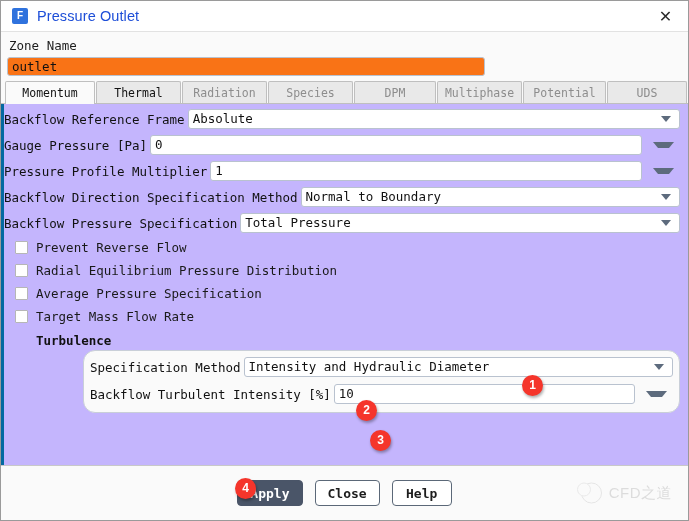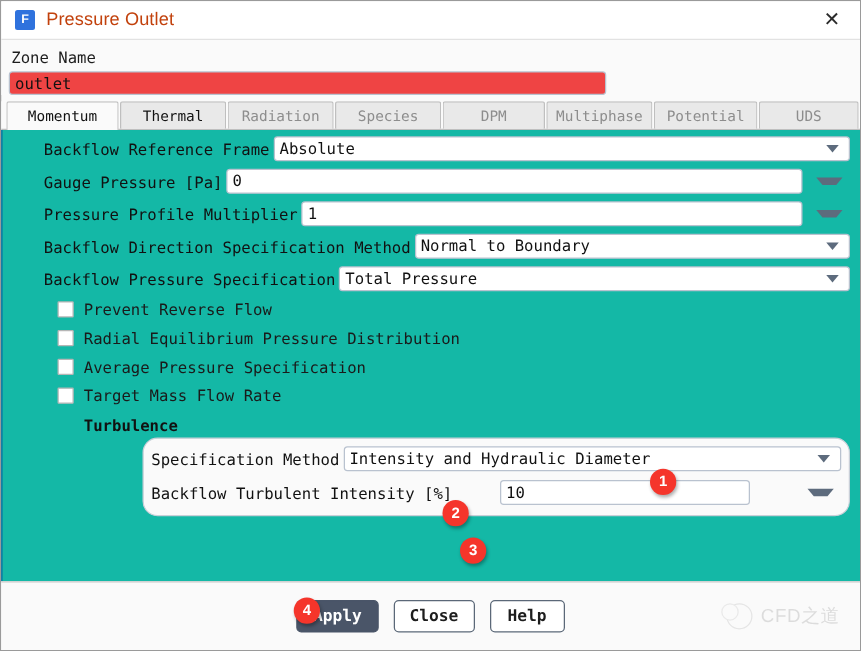--- a/index.html
+++ b/index.html
@@ -25,36 +25,36 @@
   }
   .app-icon{
     width:16px;height:16px;margin-left:11px;margin-right:9px;
     background:#2f72dd;border-radius:2px;
     color:#fff;font-family:"Liberation Sans",sans-serif;
     font-size:10px;font-weight:bold;line-height:16px;text-align:center;
     flex:0 0 16px;
   }
   .title-text{
     font-family:"Liberation Sans",sans-serif;
-    font-size:14.5px;color:#c2410c;letter-spacing:.1px;
+    font-size:14.5px;color:#1d4ed8;letter-spacing:.1px;
   }
   .close-btn{
     margin-left:auto;width:45px;height:30px;
     display:flex;align-items:center;justify-content:center;
     font-family:"Liberation Sans",sans-serif;font-size:16px;color:#2b2b2b;
     cursor:default;
   }
   
   .zone-block{padding:6px 0 0 6px;background:#fafafa;}
   .zone-label{
     font-size:12.5px;color:#1d1d1d;padding-left:2px;line-height:16px;
   }
   .zone-input{
     margin-top:3px;width:478px;height:19px;box-sizing:border-box;
-    border:1px solid #b9c2cf;border-radius:3px;background:#ef4444;
+    border:1px solid #b9c2cf;border-radius:3px;background:#f97316;
     font-family:"DejaVu Sans Mono","Liberation Mono",monospace;
     font-size:12.5px;color:#111;padding:0 4px;line-height:17px;
     outline:none;
   }
   
   .tabbar{
     display:flex;margin-top:5px;height:22px;flex:0 0 22px;
     border-bottom:1px solid #bfbfbf;background:#fafafa;
     padding-left:4px;box-sizing:content-box;
   }
@@ -66,23 +66,22 @@
     border-radius:2px 2px 0 0;cursor:default;
   }
   .tab.active{background:#fafafa;color:#111;border-color:#bfbfbf;
     position:relative;z-index:2;margin-bottom:-1px;height:23px;}
   .tab.enabled{color:#121212;}
   .t0{width:90px;} .t1{width:85px;} .t2{width:85px;}
   .t3{width:85px;} .t4{width:82px;} .t5{width:85px;}
   .t6{width:83px;} .t7{width:80px;}
   
   .content{
-    flex:1 1 auto;position:relative;background:#14b8a6;
-    border-left:1px solid #0369a1;
-    padding-left:33px;
+    flex:1 1 auto;position:relative;background:#c4b5fd;
+    border-left:3px solid #0369a1;
   }
   .row{
     display:flex;align-items:center;height:22px;margin-top:4px;
     padding-right:8px;
   }
   .row .lbl{
     font-size:12.5px;color:#111;text-align:right;
     white-space:nowrap;padding-right:3px;flex:0 0 auto;
   }
   .field{
@@ -114,21 +113,21 @@
   
   .turb-title{
     font-size:12.5px;font-weight:bold;color:#111;
     margin:7px 0 2px 32px;
   }
   .turb-box{
     margin:0 8px 0 79px;border:1px solid #c9cfd8;border-radius:12px;
     background:#fafafa;padding:5px 6px 7px 6px;box-sizing:border-box;
   }
   .turb-box .row{margin-top:0;padding-right:0;}
-  .turb-box .row+.row{margin-top:5px;gap:35px;}
+  .turb-box .row+.row{margin-top:5px;}
   
   .marker{
     position:absolute;width:21px;height:21px;border-radius:50%;
     background:#f5352b;color:#fff;
     font-family:"Liberation Sans",sans-serif;
     font-size:12px;font-weight:bold;line-height:21px;text-align:center;
     box-shadow:1px 2px 3px rgba(0,0,0,.33);
     z-index:30;
   }
   

